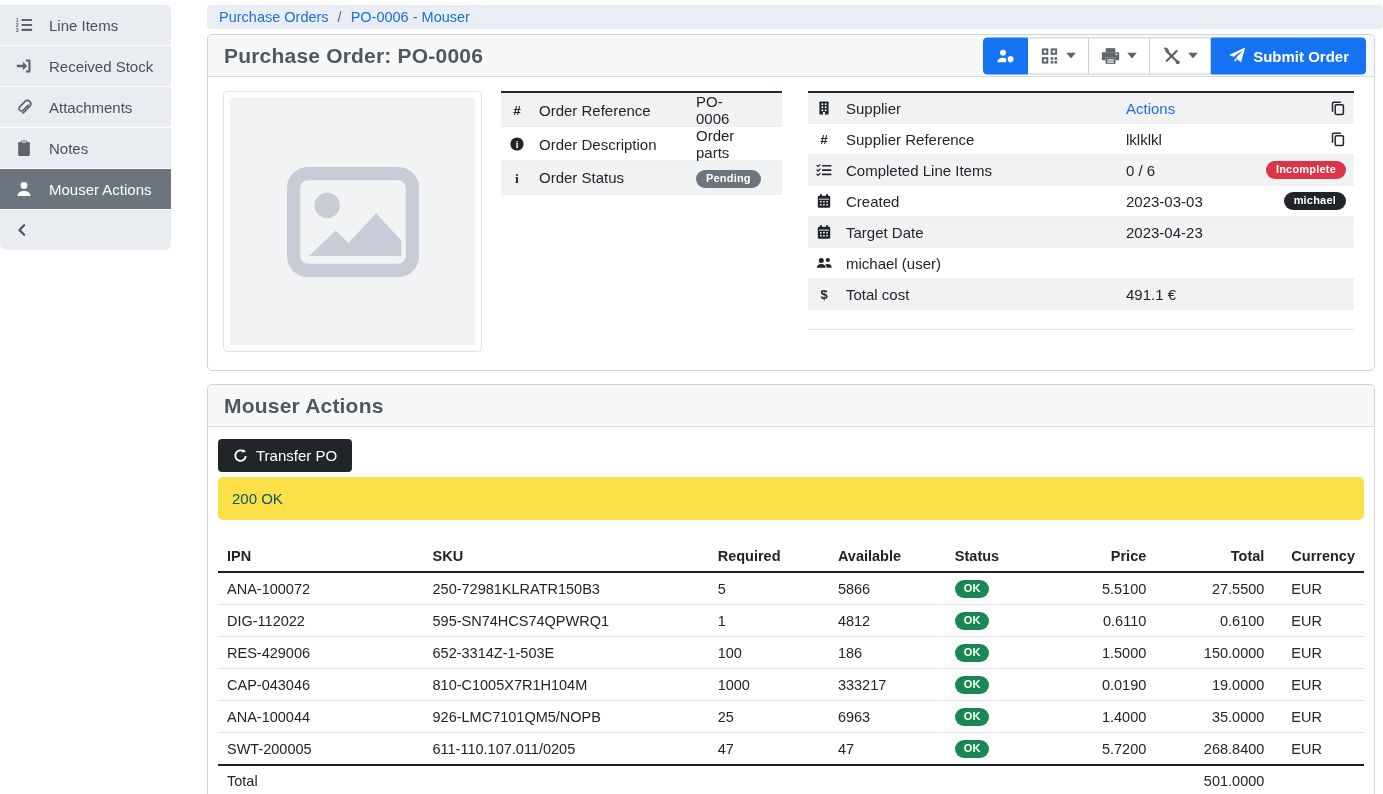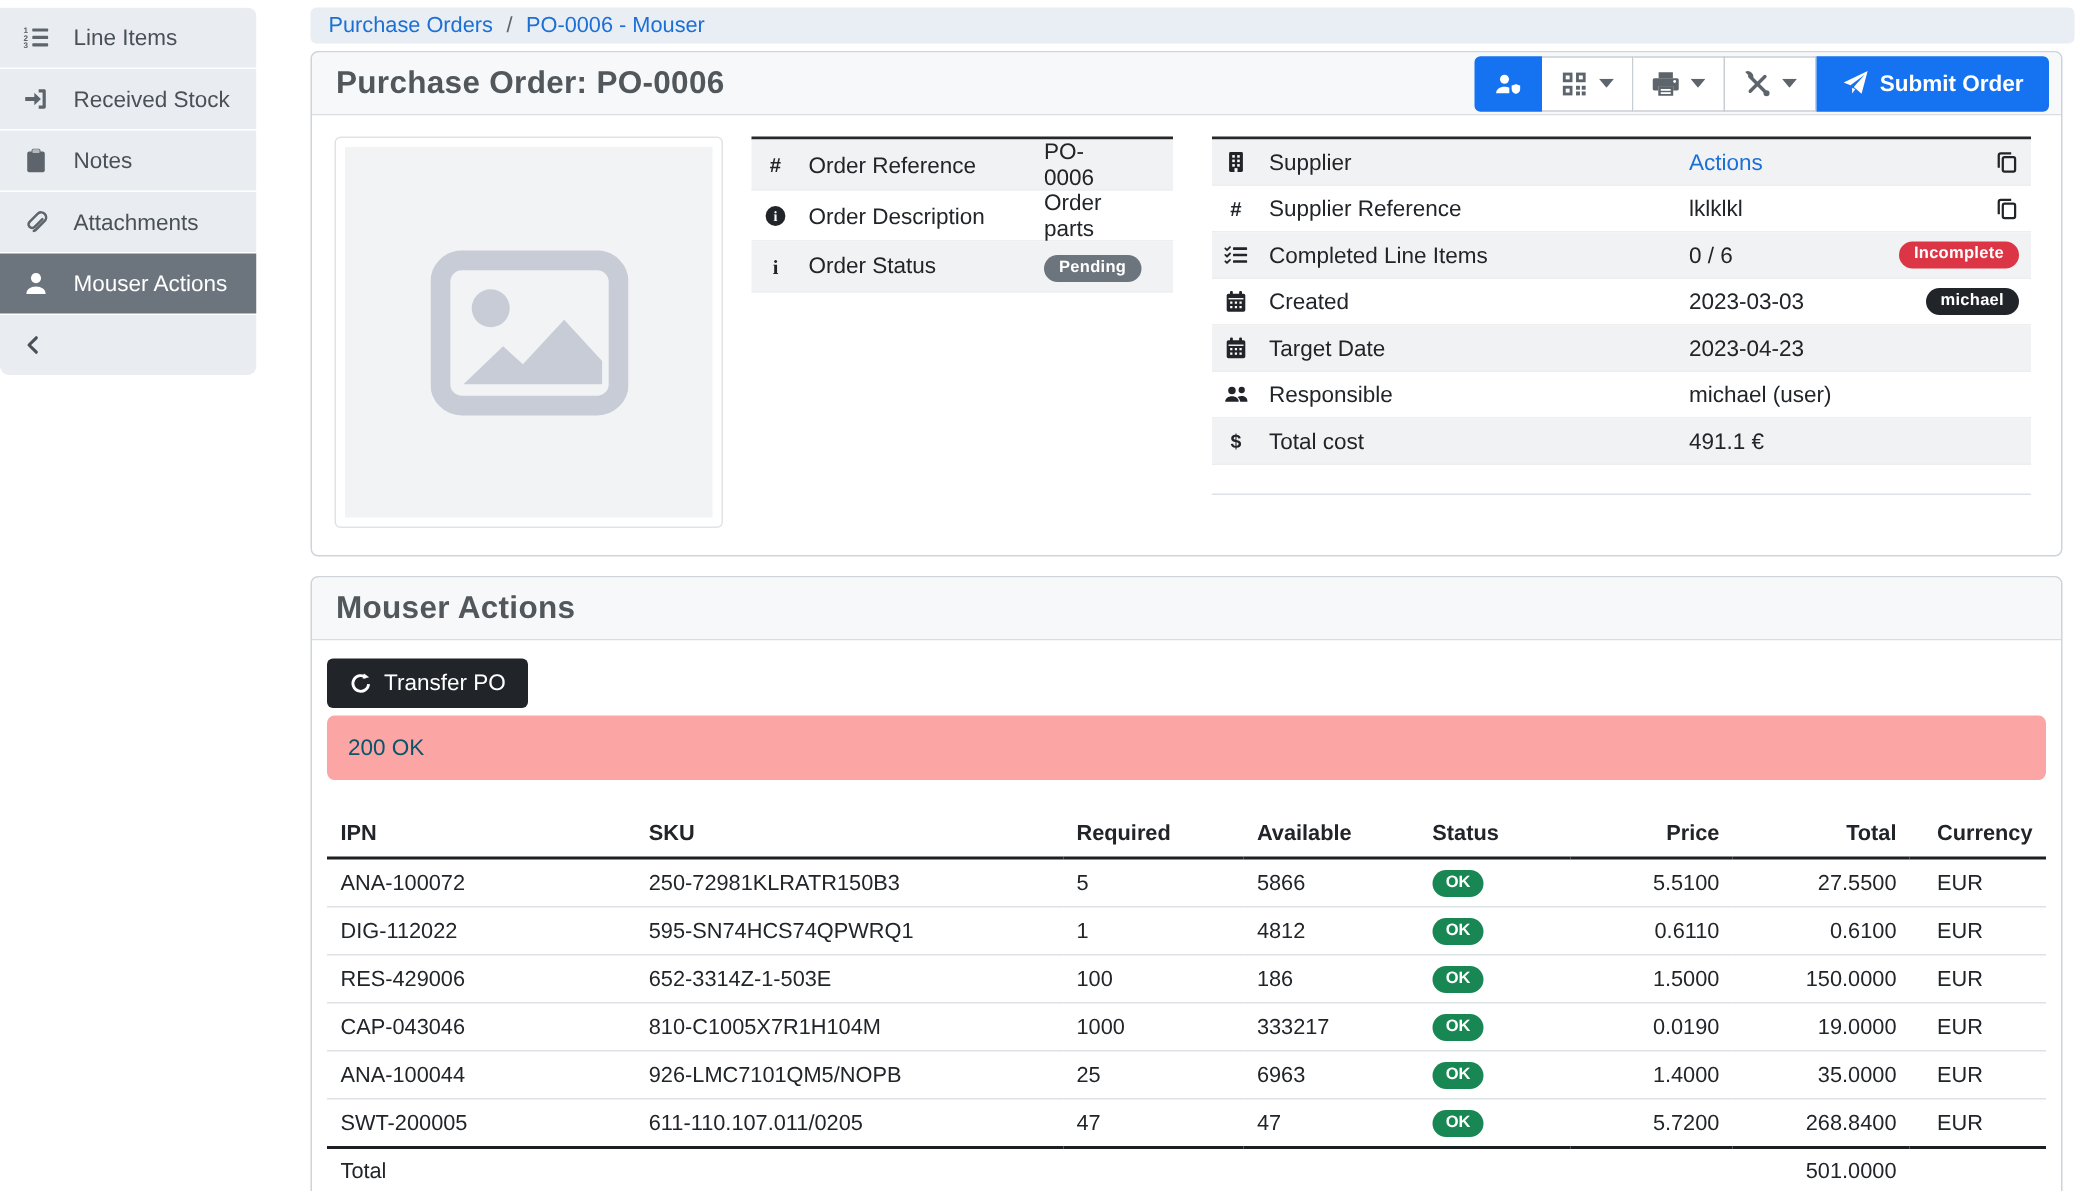--- a/index.html
+++ b/index.html
@@ -86,21 +86,21 @@
 
   
   .p2-body { padding:12px 10px 10px 10px; }
   .transfer-btn {
     display:inline-flex; align-items:center; gap:8px; background:#212529; color:#fff;
     border:none; border-radius:4px; padding:8px 15px; font-size:15px; cursor:pointer;
     font-family:inherit;
   }
   .transfer-btn .icon { width:15px; height:15px; }
   .alert-info {
-    margin-top:5px; background:#fca5a5; color:#09566b; border-radius:5px;
+    margin-top:5px; background:#fde047; color:#09566b; border-radius:5px;
     padding:13px 14px; font-size:15px;
   }
 
   table.actions { width:100%; border-collapse:collapse; margin-top:24px; font-size:14.5px; }
   table.actions th {
     text-align:left; font-weight:700; color:#212529; padding:4px 9px 7px 9px;
     border-bottom:2px solid #1c1f23;
   }
   table.actions td { padding:6px 9px; border-bottom:1px solid #dee2e6; color:#212529; }
   table.actions th.right, table.actions td.right { text-align:right; }
@@ -135,35 +135,35 @@
         <span class="icon">
           <svg viewBox="0 0 16 16" fill="currentColor">
             <path d="M9.6 2.2h3.2c.6 0 1 .4 1 1v9.6c0 .6-.4 1-1 1H9.6v-1.9h2.3V4.1H9.6z"></path>
             <path d="M7 4.3 10.9 8 7 11.7V9.2H1.6V6.8H7z"></path>
           </svg>
         </span>
         <span>Received Stock</span>
       </div>
       <div class="side-item">
         <span class="icon">
+          <svg viewBox="0 0 16 16" fill="none" stroke="currentColor" stroke-width="1.5" stroke-linecap="round">
+            <path d="M11.8 6.3 7.2 10.9a2.1 2.1 0 0 1-3-3l5-5a3 3 0 0 1 4.2 4.2l-5.2 5.2a4.6 4.6 0 0 1-1.5 1"></path>
+          </svg>
+        </span>
+        <span>Attachments</span>
+      </div>
+      <div class="side-item">
+        <span class="icon">
           <svg viewBox="0 0 16 16" fill="currentColor">
             <rect x="2.8" y="2.6" width="10.4" height="12.4" rx="1.2"></rect>
             <rect x="5.4" y="1" width="5.2" height="3.2" rx=".9" stroke="#e9edf1" stroke-width="0"></rect>
             <rect x="5.9" y="1.4" width="4.2" height="2.2" rx=".7" fill="#fff" opacity=".55"></rect>
           </svg>
         </span>
         <span>Notes</span>
-      </div>
-      <div class="side-item">
-        <span class="icon">
-          <svg viewBox="0 0 16 16" fill="none" stroke="currentColor" stroke-width="1.5" stroke-linecap="round">
-            <path d="M11.8 6.3 7.2 10.9a2.1 2.1 0 0 1-3-3l5-5a3 3 0 0 1 4.2 4.2l-5.2 5.2a4.6 4.6 0 0 1-1.5 1"></path>
-          </svg>
-        </span>
-        <span>Attachments</span>
       </div>
       <div class="side-item selected">
         <span class="icon">
           <svg viewBox="0 0 16 16" fill="currentColor">
             <circle cx="8" cy="4.8" r="3"></circle>
             <path d="M2.3 14.2c0-2.7 2.5-4.4 5.7-4.4s5.7 1.7 5.7 4.4z"></path>
           </svg>
         </span>
         <span>Mouser Actions</span>
       </div>
@@ -432,21 +432,20 @@
           </div>
           <div class="drow">
             <span class="icon">
               <svg viewBox="0 0 16 16" fill="currentColor">
                 <circle cx="5.3" cy="5.4" r="2.5"></circle>
                 <path d="M.8 12.8c0-2.3 2-3.7 4.5-3.7s4.5 1.4 4.5 3.7z"></path>
                 <circle cx="11.8" cy="5" r="2.1"></circle>
                 <path d="M10.9 12.8a5.6 5.6 0 0 0-1.8-3.2c.8-.4 1.7-.6 2.7-.6 2.1 0 3.8 1.2 3.8 3.1v.7z"></path>
               </svg>
             </span>
-            <span class="dlabel">Responsible</span>
             <span class="dvalue"><span>michael (user)</span></span>
             <span class="dend"></span>
           </div>
           <div class="drow striped">
             <span class="icon">
               <svg viewBox="0 0 16 16">
                 <text x="8" y="12.8" text-anchor="middle" font-size="13" font-weight="bold" fill="currentColor">$</text>
               </svg>
             </span>
             <span class="dlabel">Total cost</span>

